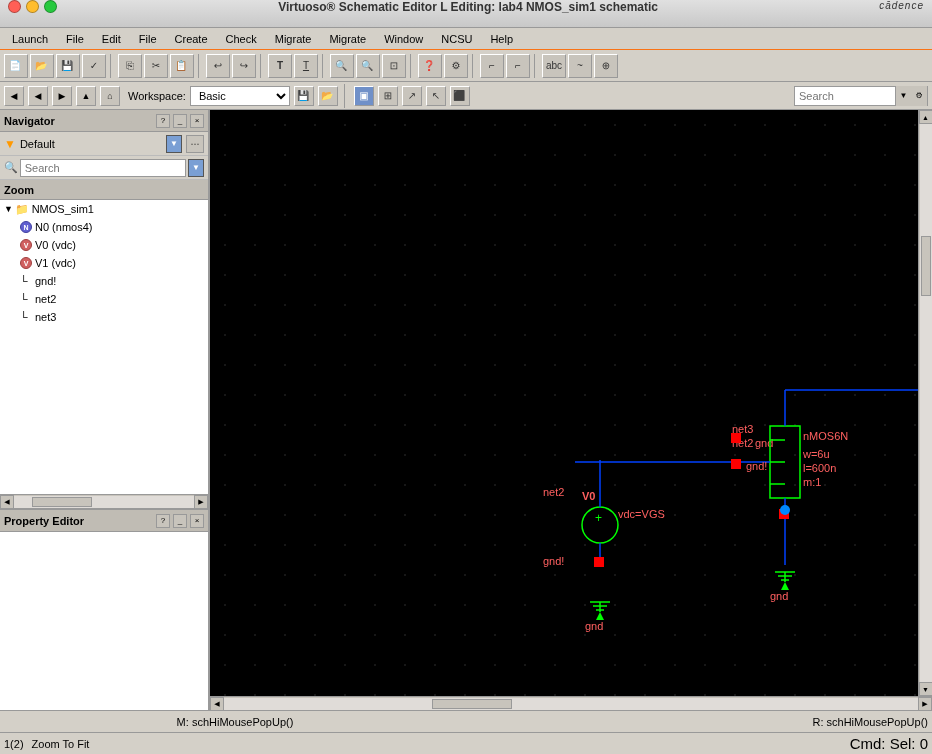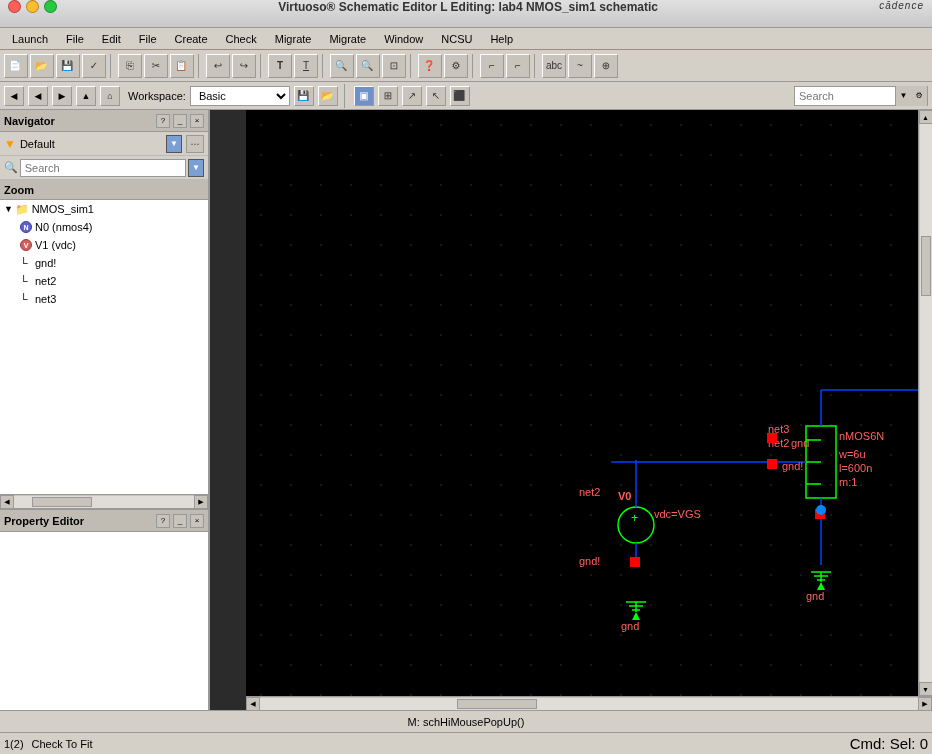--- a/index.html
+++ b/index.html
@@ -303,21 +303,21 @@
   <div class="tb-btn" style="width:20px;height:20px;">↗</div>
   <div class="tb-btn" style="width:20px;height:20px;">↖</div>
   <div class="tb-btn" style="width:20px;height:20px;">⬛</div>
   <div class="search-box" style="margin-left:auto;">
     <input type="text" placeholder="Search" style="">
     <div class="search-dropdown">▼</div>
     <div class="search-dropdown" style="border-left:none;">⚙</div>
   </div>
 </div>
 
-<div id="main-content" style="height: calc(754px - 28px - 22px - 32px - 28px - 22px - 22px); display:flex;gap:36px;">
+<div id="main-content" style="height: calc(754px - 28px - 22px - 32px - 28px - 22px - 22px); display:flex;">
 
   <div id="left-panel">
 
     <div id="navigator" style="flex:1;display:flex;flex-direction:column;border-bottom:2px solid #999;">
       <div class="panel-header">
         <span class="panel-title">Navigator</span>
         <div class="panel-icons">
           <div class="panel-icon">?</div>
           <div class="panel-icon">_</div>
           <div class="panel-icon">×</div>
@@ -345,20 +345,25 @@
 
         <div class="tree-item">
           <span style="font-size:9px;margin-right:2px;">▼</span>
           <span class="tree-folder">📁</span>
           <span class="tree-label">NMOS_sim1</span>
         </div>
         <div class="tree-item">
           <div class="tree-indent"></div>
           <span class="tree-chip">N</span>
           <span class="tree-label">N0 (nmos4)</span>
+        </div>
+        <div class="tree-item">
+          <div class="tree-indent"></div>
+          <span class="tree-chip v">V</span>
+          <span class="tree-label">V0 (vdc)</span>
         </div>
         <div class="tree-item">
           <div class="tree-indent"></div>
           <span class="tree-chip v">V</span>
           <span class="tree-label">V1 (vdc)</span>
         </div>
         <div class="tree-item">
           <div class="tree-indent"></div>
           <span style="width:12px;height:12px;margin-right:3px;display:inline-flex;align-items:center;">└</span>
           <span class="tree-label">gnd!</span>
@@ -521,19 +526,20 @@
       <div class="scroll-track-h" style="flex:1;position:relative;">
         <div class="scroll-thumb-h"></div>
       </div>
       <div class="scroll-btn">▶</div>
     </div>
   </div>
 </div>
 
 <div id="statusbar">
   <span class="status-center">M: schHiMousePopUp()</span>
+  <span class="status-right">R: schHiMousePopUp()</span>
 </div>
 
 <div id="bottombar">
   <span class="bottom-num">1(2)</span>
-  <span class="bottom-text">Check To Fit</span>
+  <span class="bottom-text">Zoom To Fit</span>
   <span class="bottom-cmd">Cmd: Sel: 0</span>
 </div>
 
 </body></html>

